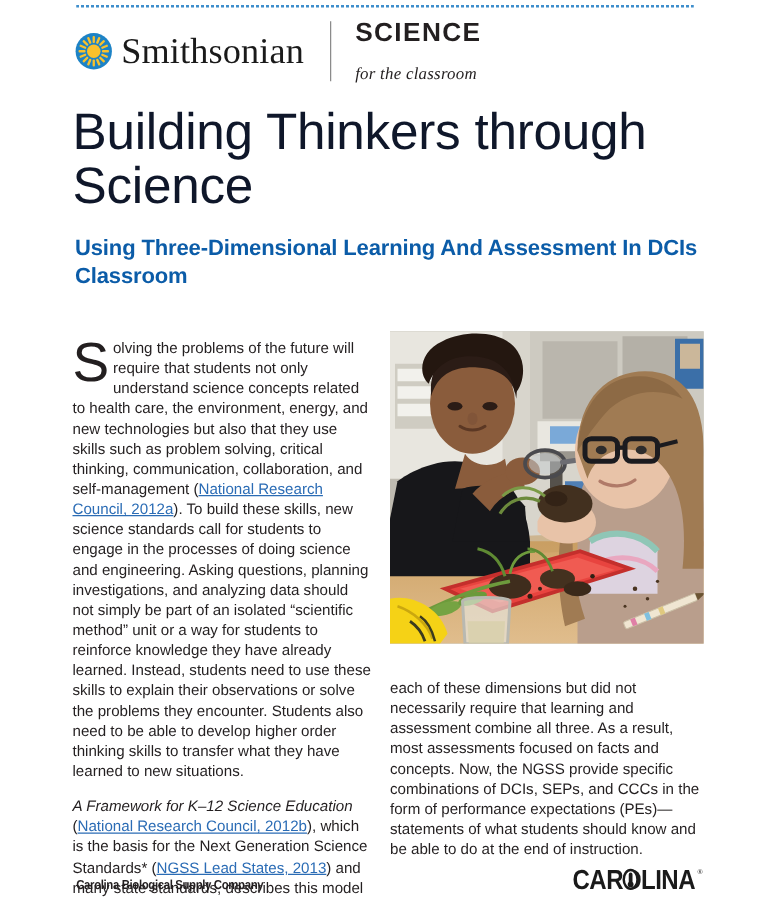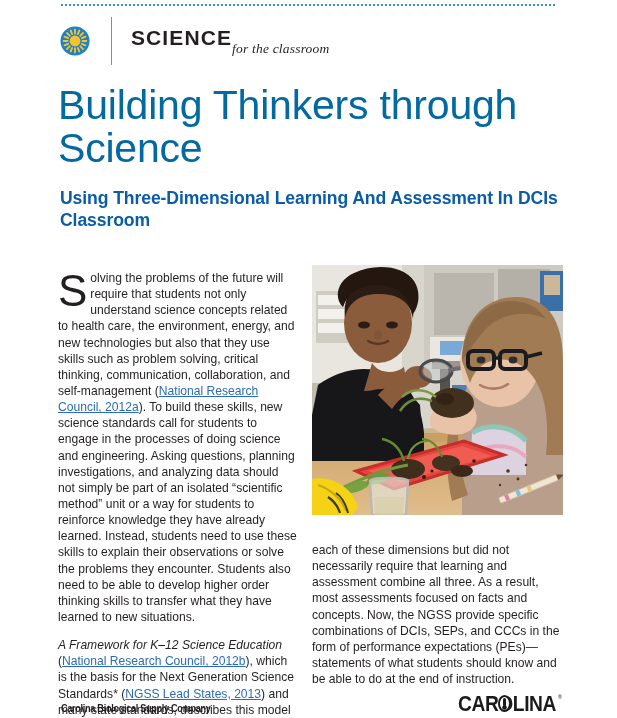--- a/index.html
+++ b/index.html
@@ -60,21 +60,21 @@
   }
   .masthead-divider {
     width: 1px;
     background: #8b8b8b;
     height: 48px;
     margin: 0 19px 0 21px;
     flex: 0 0 auto;
   }
   .science-lockup {
     display: flex;
-    flex-direction: row;
+    flex-direction: column;
     justify-content: center;
     line-height: 1;
   }
   .science-word {
     font-family: "Liberation Sans", sans-serif;
     font-weight: bold;
     font-size: 21px;
     letter-spacing: 1.1px;
     color: #231f20;
     white-space: nowrap;
@@ -91,21 +91,21 @@
 
   
   .page-title {
     position: absolute;
     left: 58px;
     top: 84px;
     width: 510px;
     font-size: 41px;
     font-weight: normal;
     line-height: 1.06;
-    color: #0369a1;
+    color: #0f172a;
     letter-spacing: -0.2px;
     margin: 0;
   }
   .page-subtitle {
     position: absolute;
     left: 60px;
     top: 187px;
     width: 500px;
     font-size: 17.6px;
     font-weight: bold;
@@ -226,20 +226,21 @@
             <rect x="6" y="30" width="12" height="4" rx="1.6" transform="rotate(22.5 32 32)"></rect>
             <rect x="46" y="30" width="12" height="4" rx="1.6" transform="rotate(22.5 32 32)"></rect>
             <rect x="30" y="6" width="4" height="12" rx="1.6" transform="rotate(67.5 32 32)"></rect>
             <rect x="30" y="46" width="4" height="12" rx="1.6" transform="rotate(67.5 32 32)"></rect>
             <rect x="6" y="30" width="12" height="4" rx="1.6" transform="rotate(67.5 32 32)"></rect>
             <rect x="46" y="30" width="12" height="4" rx="1.6" transform="rotate(67.5 32 32)"></rect>
           </g>
         </g>
       </svg>
     </span>
+    <span class="smithsonian-word">Smithsonian</span>
   </div>
 
   <div class="masthead-divider"></div>
 
   <div class="science-lockup">
     <span class="science-word">SCIENCE</span>
     <span class="science-tag">for the classroom</span>
   </div>
 </header>
 

